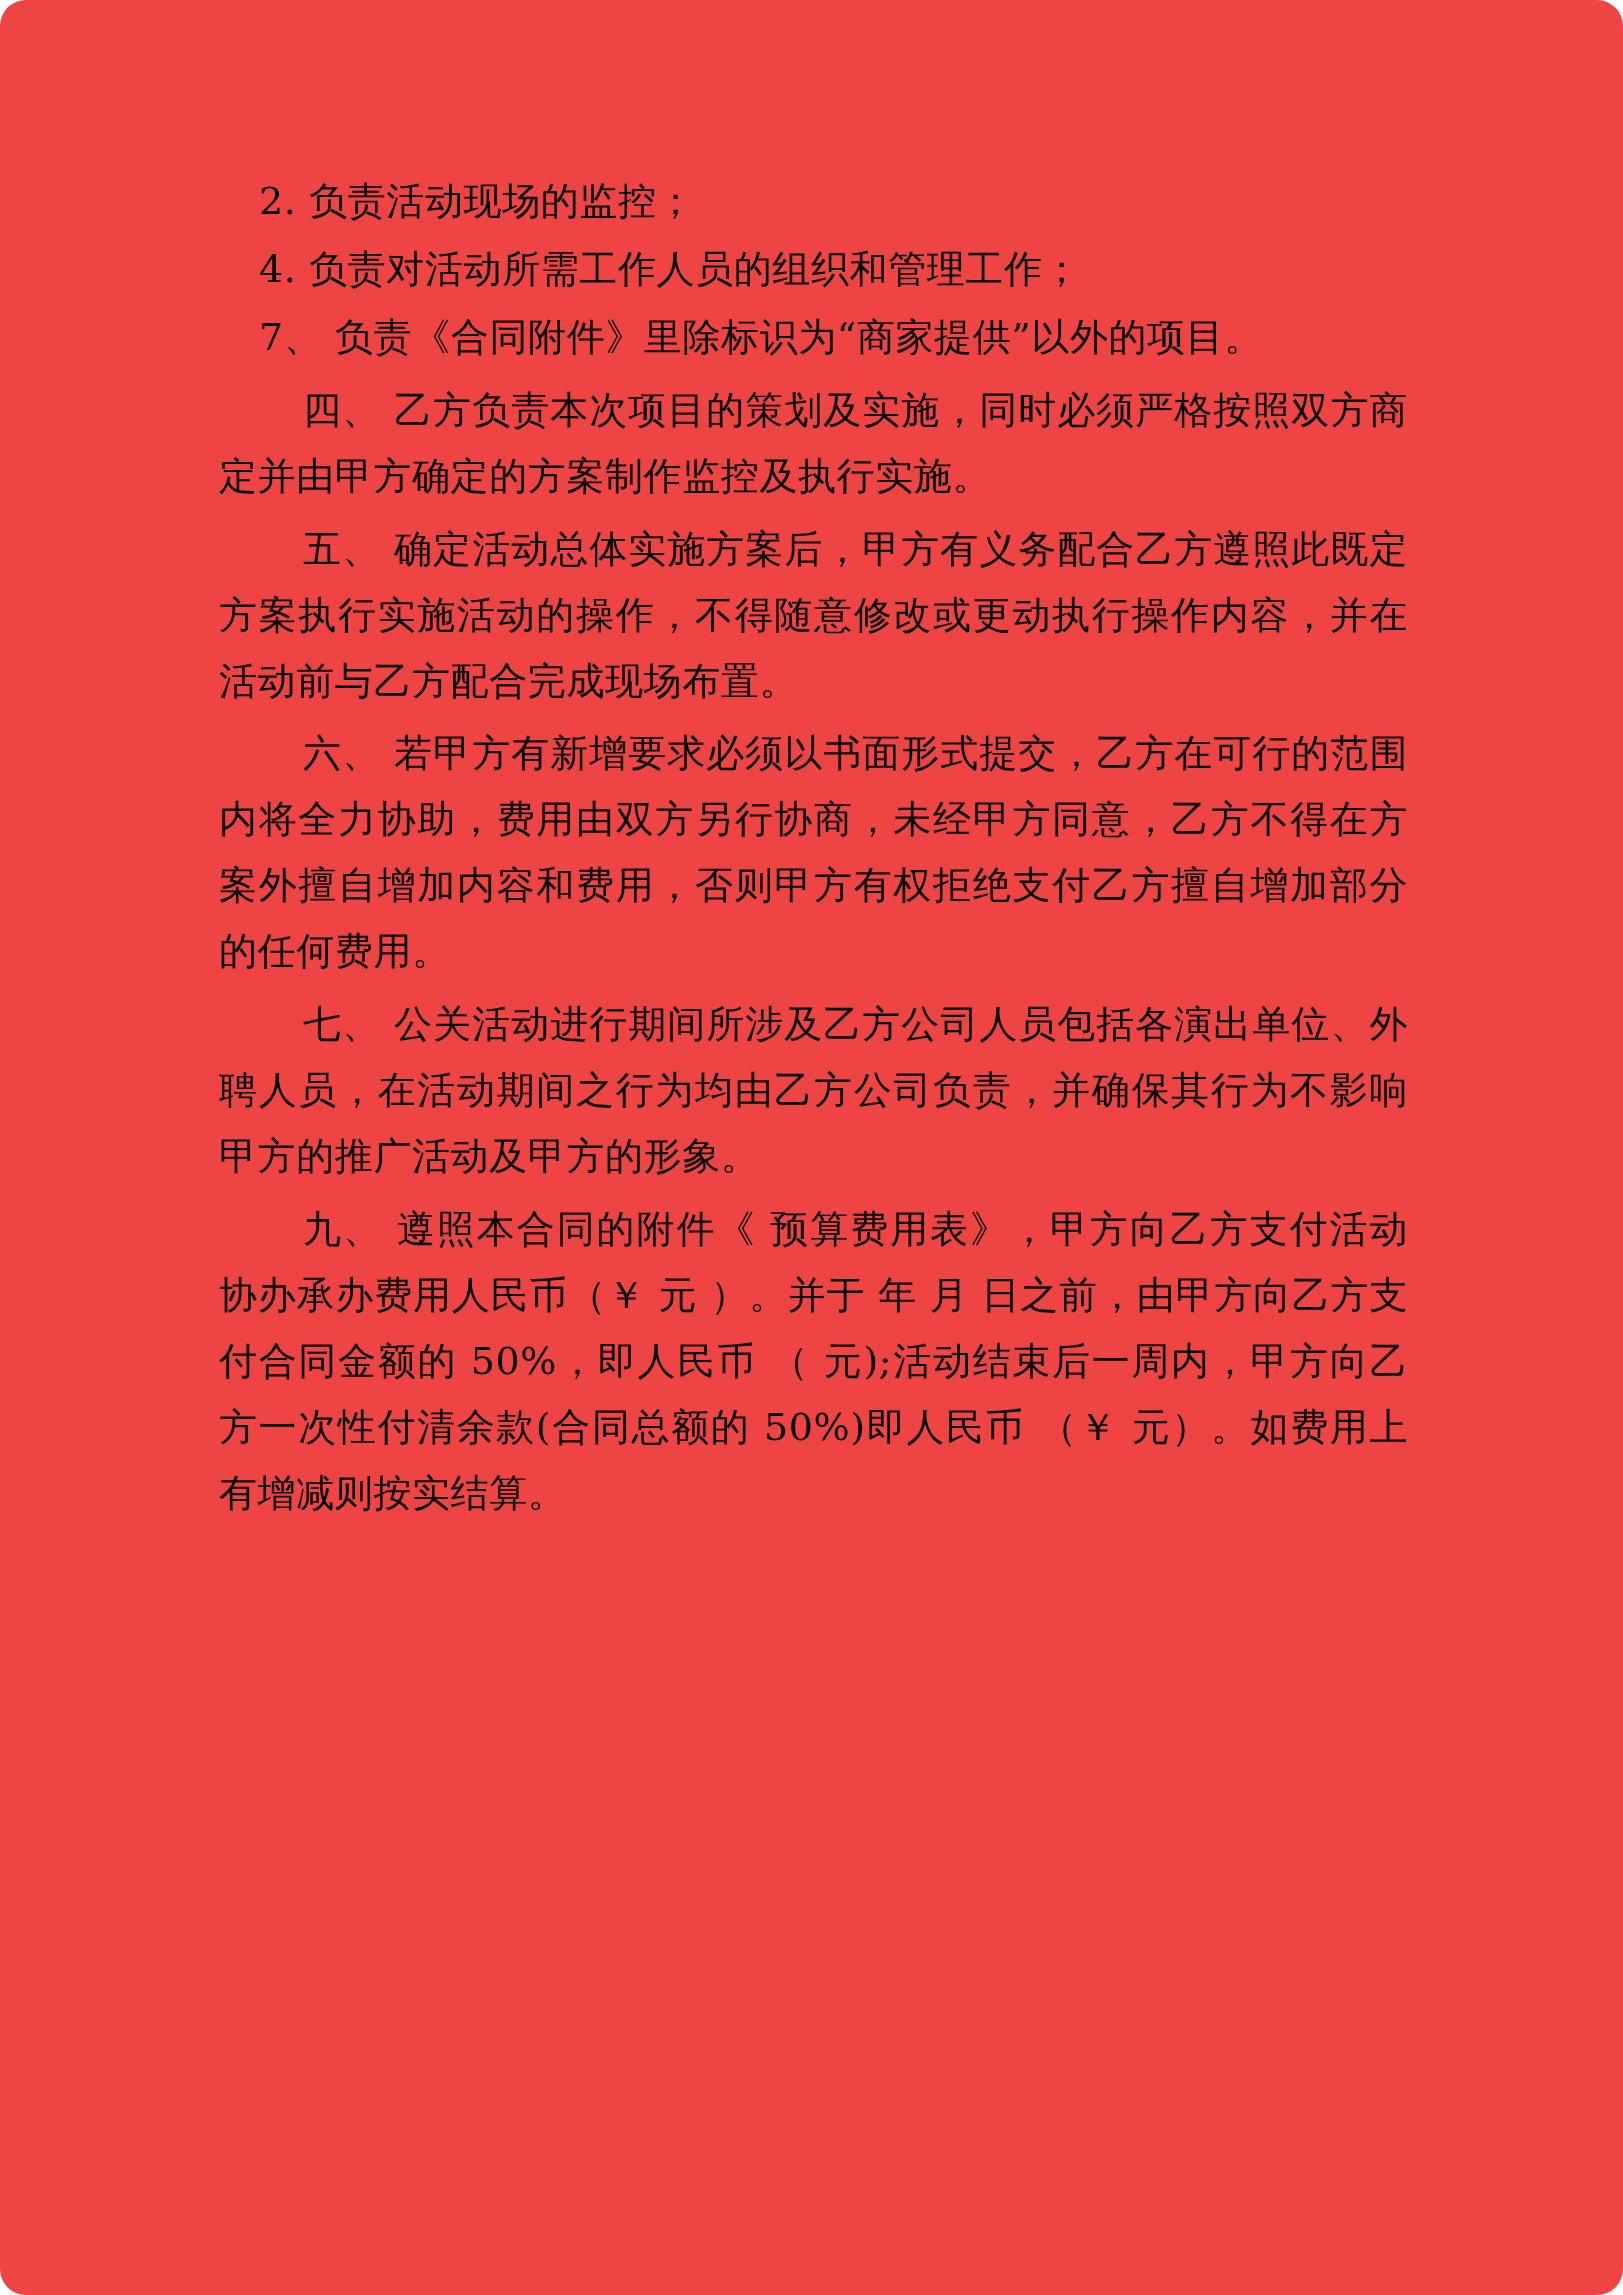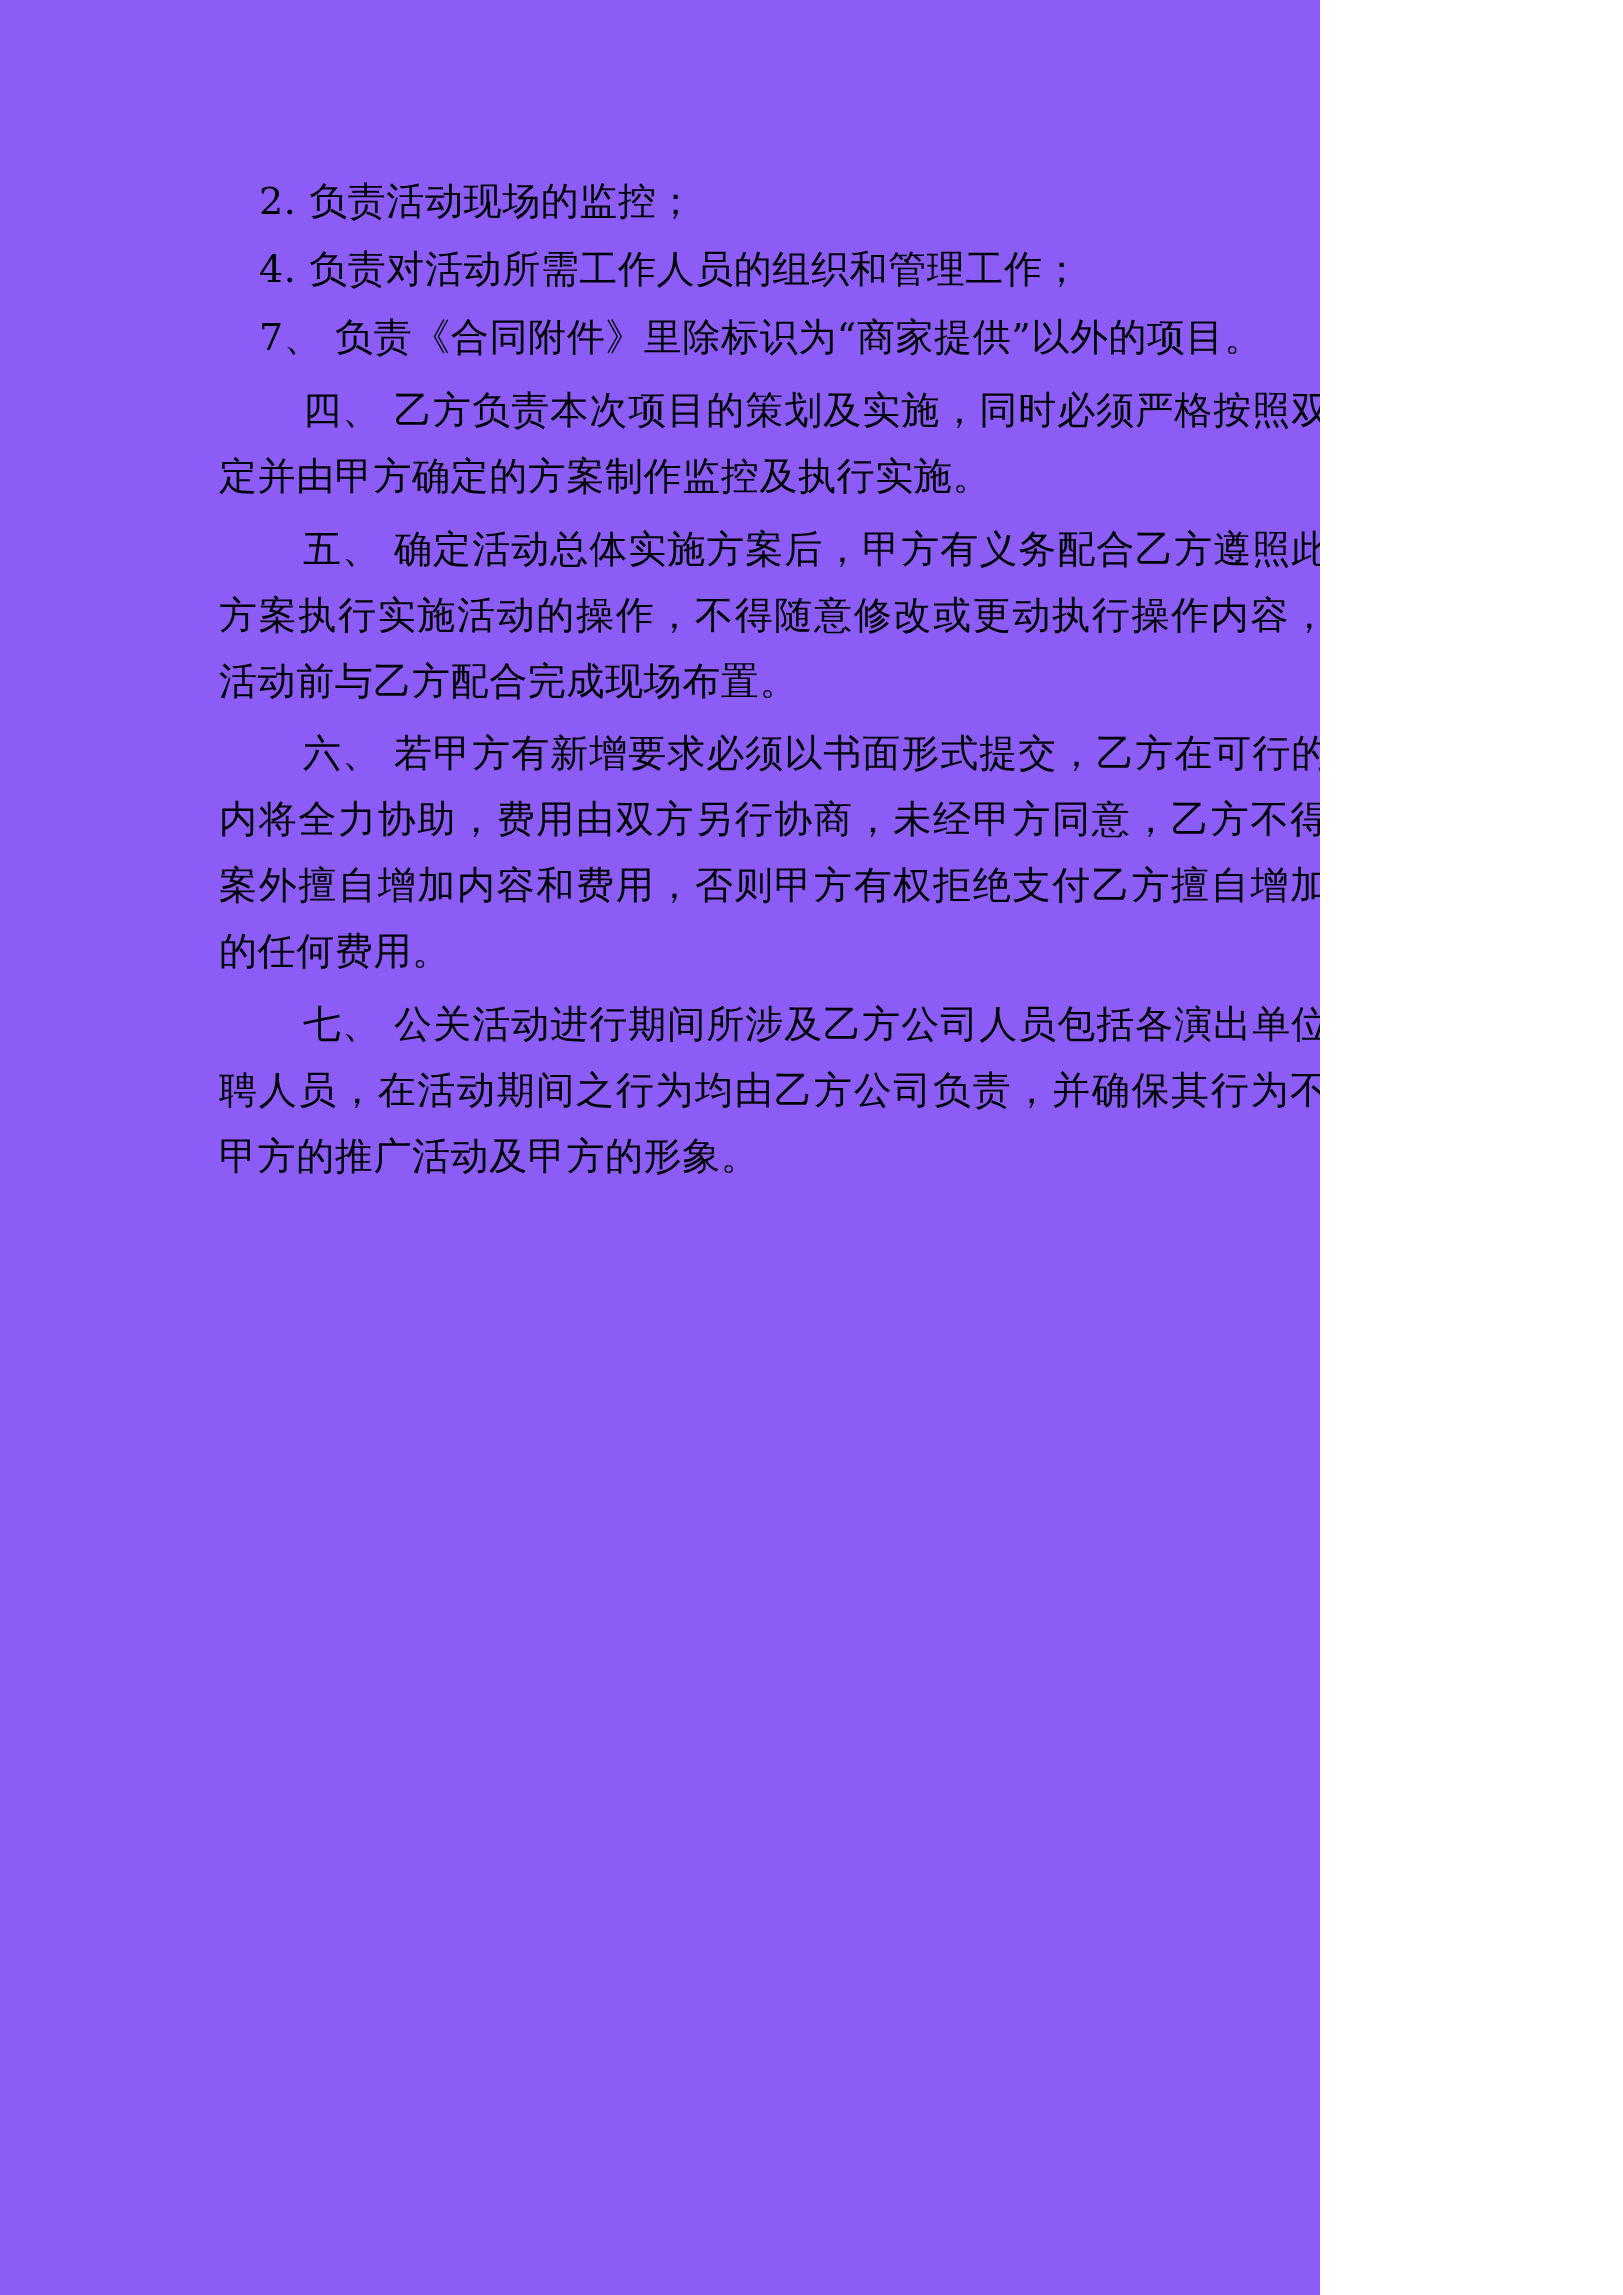--- a/index.html
+++ b/index.html
@@ -4,26 +4,27 @@
 <style>
   html, body {
     margin: 0;
     padding: 0;
     background: #ffffff;
   }
   body {
     font-family: "DejaVu Serif", serif;
   }
   .page {
-    width: 1320px;
+    width: 1623px;
     height: 2295px;
-    background: #8b5cf6;
+    background: #ef4444;
     position: relative;
     box-sizing: border-box;
     overflow: hidden;
+    border-radius: 26px;
   }
   .content {
     position: absolute;
     left: 219px;
     top: 168px;
     width: 1189px;
   }
   .para {
     font-family: "DejaVu Serif", serif;
     font-size: 38px;
@@ -46,16 +47,17 @@
   <div class="content">
 
     <p class="para indent-1">2. 负责活动现场的监控；</p>
     <p class="para indent-1">4. 负责对活动所需工作人员的组织和管理工作；</p>
     <p class="para indent-1 gap-small">7、 负责《合同附件》里除标识为“商家提供”以外的项目。</p>
 
     <p class="para indent-2 gap-small">四、 乙方负责本次项目的策划及实施，同时必须严格按照双方商定并由甲方确定的方案制作监控及执行实施。</p>
     <p class="para indent-2 gap-small">五、 确定活动总体实施方案后，甲方有义务配合乙方遵照此既定方案执行实施活动的操作，不得随意修改或更动执行操作内容，并在活动前与乙方配合完成现场布置。</p>
     <p class="para indent-2 gap-small">六、 若甲方有新增要求必须以书面形式提交，乙方在可行的范围内将全力协助，费用由双方另行协商，未经甲方同意，乙方不得在方案外擅自增加内容和费用，否则甲方有权拒绝支付乙方擅自增加部分的任何费用。</p>
     <p class="para indent-2 gap-small">七、 公关活动进行期间所涉及乙方公司人员包括各演出单位、外聘人员，在活动期间之行为均由乙方公司负责，并确保其行为不影响甲方的推广活动及甲方的形象。</p>
+    <p class="para indent-2">九、 遵照本合同的附件《 预算费用表》，甲方向乙方支付活动协办承办费用人民币（￥ 元 ）。并于 年 月 日之前，由甲方向乙方支付合同金额的 50%，即人民币 （ 元);活动结束后一周内，甲方向乙方一次性付清余款(合同总额的 50%)即人民币 （￥ 元）。如费用上有增减则按实结算。</p>
 
   </div>
 </div>
 
 
 </body></html>

